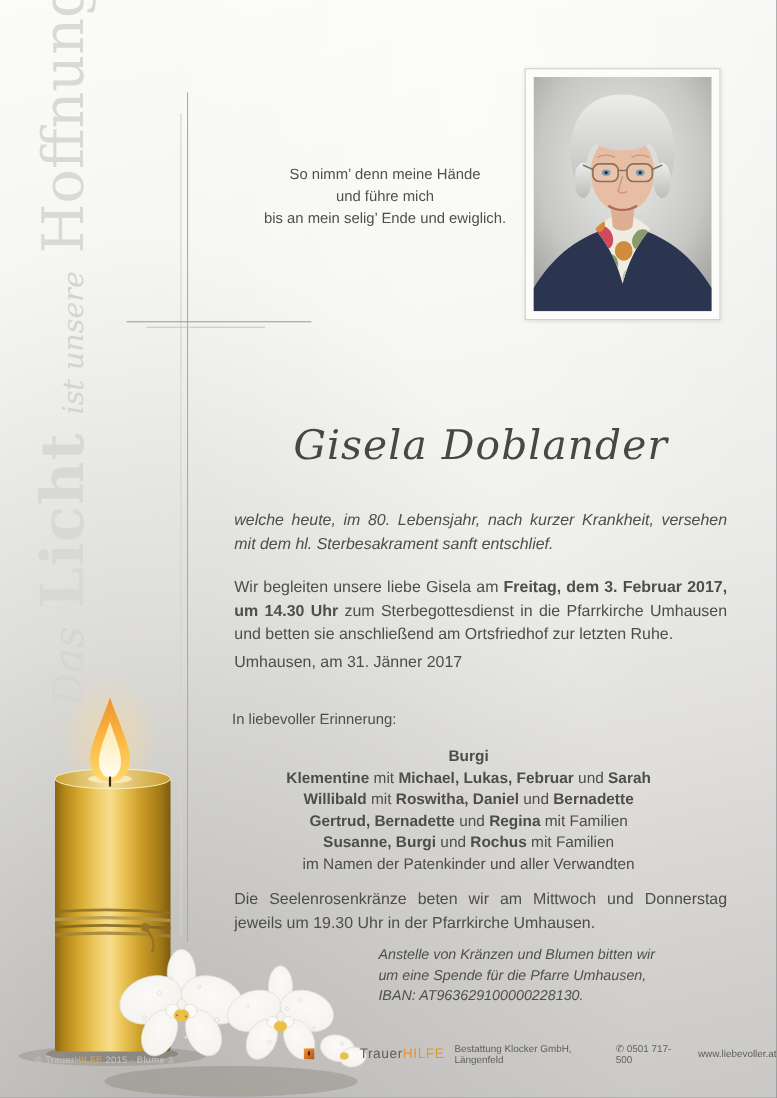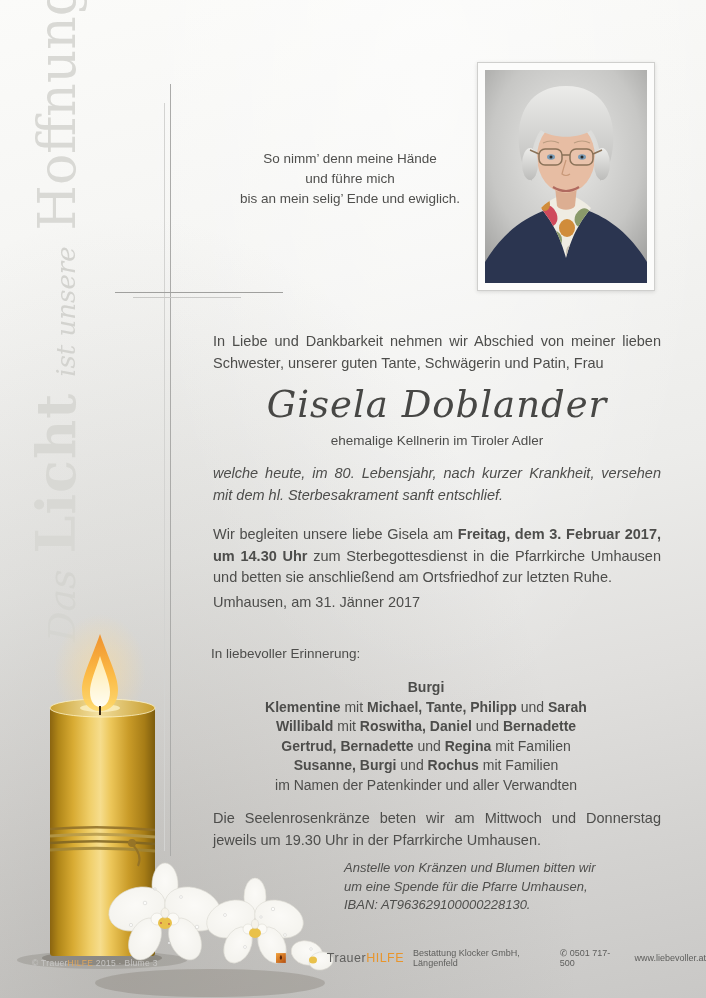--- a/index.html
+++ b/index.html
@@ -126,31 +126,29 @@
       </g>
       <path d="M81,90 Q78,100 77,104 Q81,107 85,104" stroke="#c89878" stroke-width="1.2" fill="none"></path>
       <path d="M68,117 Q81,125 94,117" stroke="#b06a5f" stroke-width="2.2" fill="none"></path>
     </svg>
   </div>
 
   <div class="quote">So nimm’ denn meine Hände
 und führe mich
 bis an mein selig’ Ende und ewiglich.</div>
 
-  <div class="col intro">In Liebe und Dankbarkeit nehmen wir Abschied von meiner lieben Schwester, unserer guten Tante, Schwägerin und Patin, Frau</div>
   <div class="col name">Gisela Doblander</div>
-  <div class="col subtitle">ehemalige Kellnerin im Tiroler Adler</div>
   <div class="col para1">welche heute, im 80. Lebensjahr, nach kurzer Krankheit, versehen mit dem hl. Sterbesakrament sanft entschlief.</div>
   <div class="col para2"><span>Wir begleiten unsere liebe Gisela am </span><span class="b">Freitag, dem 3. Februar 2017, um 14.30 Uhr</span><span> zum Sterbegottesdienst in die Pfarrkirche Umhausen und betten sie anschließend am Ortsfriedhof zur letzten Ruhe.</span></div>
   <div class="col dateline">Umhausen, am 31. Jänner 2017</div>
 
   <div class="memory-heading">In liebevoller Erinnerung:</div>
   <div class="family">
       <div><span class="b">Burgi</span></div>
-      <div><span class="b">Klementine</span><span> mit </span><span class="b">Michael, Tante, Philipp</span><span> und </span><span class="b">Sarah</span></div>
+      <div><span class="b">Klementine</span><span> mit </span><span class="b">Michael, Lukas, Februar</span><span> und </span><span class="b">Sarah</span></div>
       <div><span class="b">Willibald</span><span> mit </span><span class="b">Roswitha, Daniel</span><span> und </span><span class="b">Bernadette</span></div>
       <div><span class="b">Gertrud, Bernadette</span><span> und </span><span class="b">Regina</span><span> mit Familien</span></div>
       <div><span class="b">Susanne, Burgi</span><span> und </span><span class="b">Rochus</span><span> mit Familien</span></div>
       <div><span>im Namen der Patenkinder und aller Verwandten</span></div>
     </div>
 
   <div class="col rosary">Die Seelenrosenkränze beten wir am Mittwoch und Donnerstag jeweils um 19.30 Uhr in der Pfarrkirche Umhausen.</div>
   <div class="donation">Anstelle von Kränzen und Blumen bitten wir
 um eine Spende für die Pfarre Umhausen,
 IBAN: AT963629100000228130.</div>

